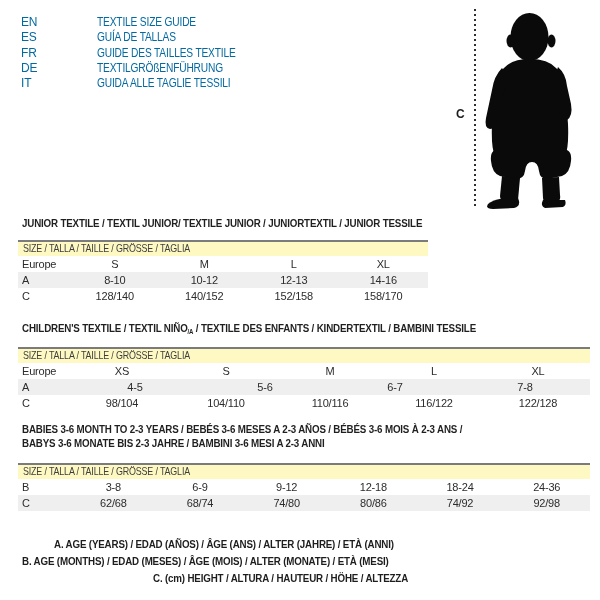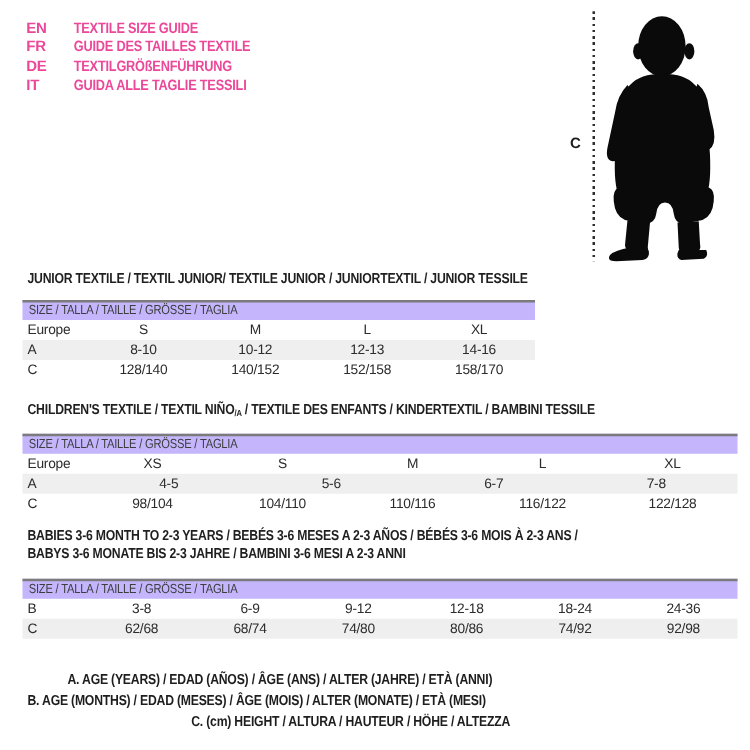--- a/index.html
+++ b/index.html
@@ -8,60 +8,64 @@
     font-family:"Liberation Sans", sans-serif;
     color:#2b2b2b;
     position:relative;
     overflow:hidden;
     letter-spacing:-0.2px;
   }
   .cond{ display:inline-block; transform:scaleX(0.85); transform-origin:0 50%; white-space:nowrap; }
 
   
   .lang-list{ position:absolute; left:21px; top:15px; }
-  .lang-row{ display:flex; font-weight:bold; font-size:12px; line-height:15.3px; color:#ec4899; }
+  .lang-row{ display:flex; font-weight:normal; font-size:12px; line-height:15.3px; color:#0369a1;gap:38px; }
   .lang-code{ width:38px; }
 
   
   .baby-svg{ position:absolute; left:480px; top:4px; width:120px; height:210px; }
   .dotted-line{
     position:absolute; left:474px; top:9px; width:2px; height:200px;
     background:repeating-linear-gradient(to bottom,#2e2e2e 0 2px,transparent 2px 5px);
   }
   .figure-label{ position:absolute; left:456px; top:107px; font-weight:bold; font-size:12px; color:#1d1d1d; }
 
   
   .section-title{ position:absolute; left:22px; font-weight:bold; font-size:11.5px; line-height:14px; color:#1f1f1f; }
   .sub{ font-size:0.62em; vertical-align:-2px; }
 
   
   .size-table{ position:absolute; left:18px; }
   .t-junior{ top:240px; width:410px; }
   .t-children{ top:347px; width:572px; }
   .t-babies{ top:463px; width:572px; }
   .size-band{
-    height:16px; background:#c4b5fd; border-top:2px solid #7b7b7b;
+    height:16px; background:#fef9c3; border-top:2px solid #7b7b7b;
     font-size:10.5px; line-height:13px; color:#3d3d3d; padding-left:5px;
   }
   .trow{ display:flex; height:16px; line-height:16px; font-size:11px; color:#2c2c2c; }
   .rows .trow:nth-child(even){ background:#efefef; }
   .lbl{ width:52px; padding-left:4px; }
   .val{ flex:1; text-align:center; }
 
   
   .legend{ position:absolute; left:22px; top:536px;text-align:right; }
   .legend-line{ font-weight:bold; font-size:11.5px; line-height:17px; color:#1d1d1d; }
 </style>
 </head>
 <body>
 
 <div class="lang-list">
   <div class="lang-row">
     <span class="lang-code">EN</span>
     <span class="cond">TEXTILE SIZE GUIDE</span>
+  </div>
+  <div class="lang-row">
+    <span class="lang-code">ES</span>
+    <span class="cond">GUÍA DE TALLAS</span>
   </div>
   <div class="lang-row">
     <span class="lang-code">FR</span>
     <span class="cond">GUIDE DES TAILLES TEXTILE</span>
   </div>
   <div class="lang-row">
     <span class="lang-code">DE</span>
     <span class="cond">TEXTILGRÖßENFÜHRUNG</span>
   </div>
   <div class="lang-row">

